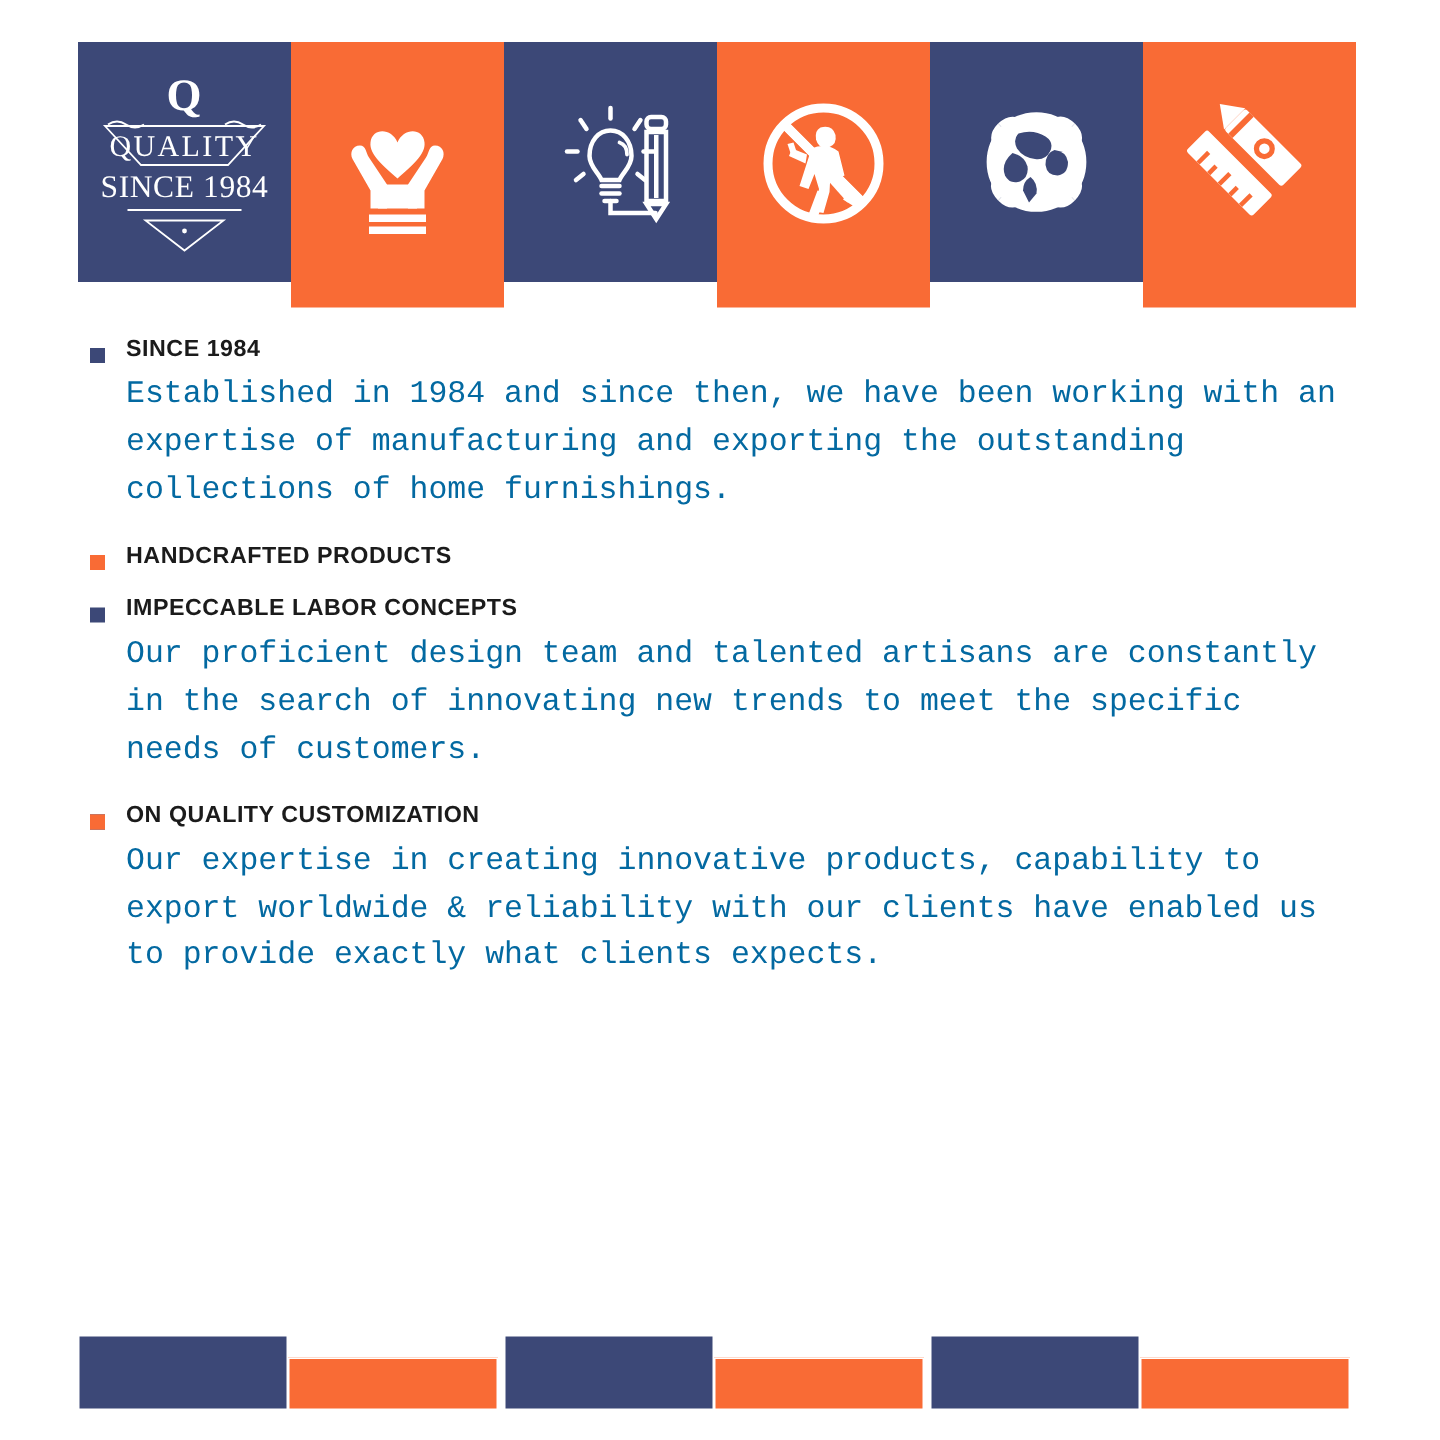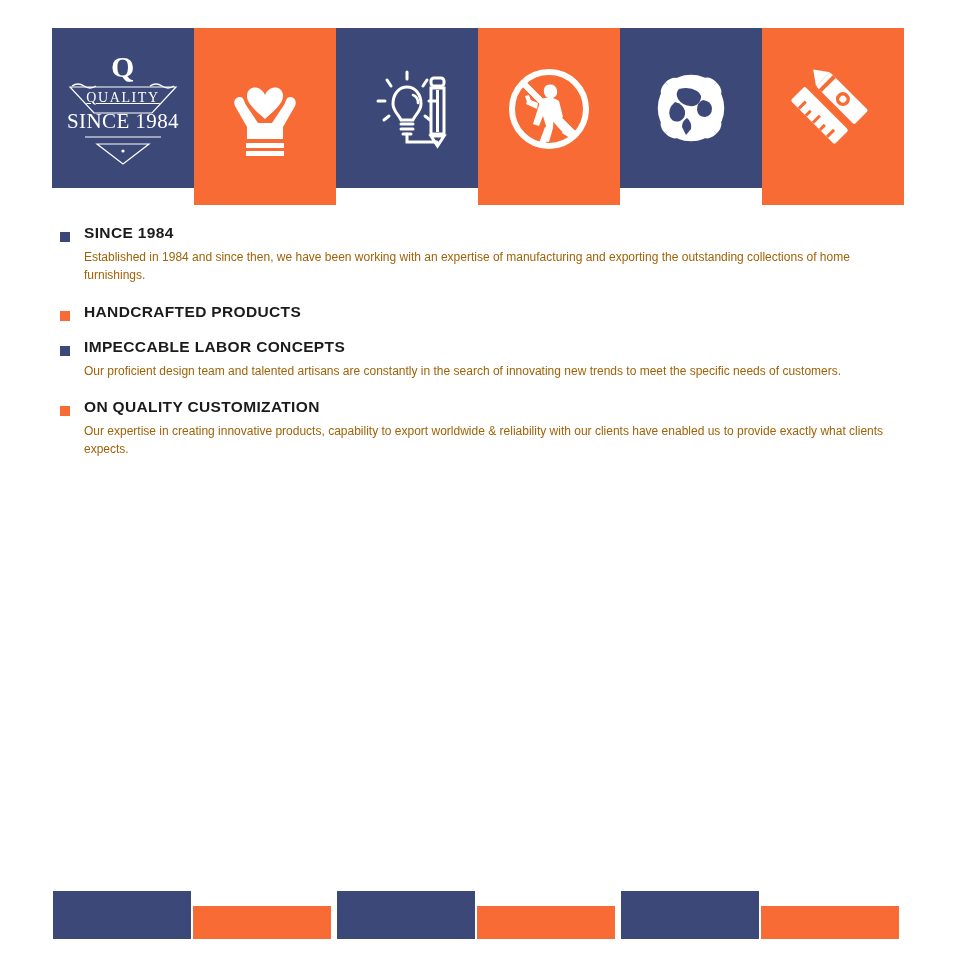--- a/index.html
+++ b/index.html
@@ -29,42 +29,42 @@
   .badge{
     display:flex;flex-direction:column;align-items:center;justify-content:center;
     color:#ffffff;font-family:"Liberation Serif", serif;line-height:1;
     width:128px;
   }
   .badge .b-q{font-size:30px;font-weight:700;letter-spacing:.5px;margin-bottom:1px;}
   .badge .b-quality-row{
     display:flex;align-items:center;justify-content:center;width:118px;position:relative;
   }
   .badge .b-quality{
-    font-size:14px;letter-spacing:1.6px;font-weight:400;padding:0 3px;text-decoration:underline;
+    font-size:20px;letter-spacing:1.6px;font-weight:400;padding:0 3px;
   }
   .badge .b-since{
     font-size:21px;letter-spacing:.4px;font-weight:400;white-space:nowrap;margin-top:2px;
   }
 
   
   .features{position:absolute;left:0;top:224px;width:960px;}
   .feature{position:relative;padding-left:84px;padding-right:42px;margin-bottom:18px;}
   .bullet{
     position:absolute;left:60px;top:8px;width:10px;height:10px;
   }
   .bullet.navy{background:#3c4877;}
   .bullet.orange{background:#f96b35;}
   .f-title{
     font-size:15.5px;font-weight:700;color:#1b1b1b;letter-spacing:.35px;
     margin:0 0 7px 0;line-height:1.1;
     font-family:"Liberation Sans", sans-serif;
   }
   .f-body{
-    font-size:12px;color:#a16207;line-height:1.52;margin:0;
-    font-family:Liberation Sans, sans-serif;
+    font-size:21px;color:#0369a1;line-height:1.52;margin:0;
+    font-family:Liberation Mono, monospace;
     max-width:818px;
   }
 
   
   .footer-band{position:absolute;left:0;bottom:0;width:960px;height:90px;}
   .fbar{position:absolute;bottom:20px;width:140px;}
   .fbar.navy{height:50px;background:#3c4877;border:1px solid #fff;box-sizing:border-box;}
   .fbar.orange{height:35px;background:#f96b35;border:1px solid #fff;box-sizing:border-box;}
 </style>
 </head>

